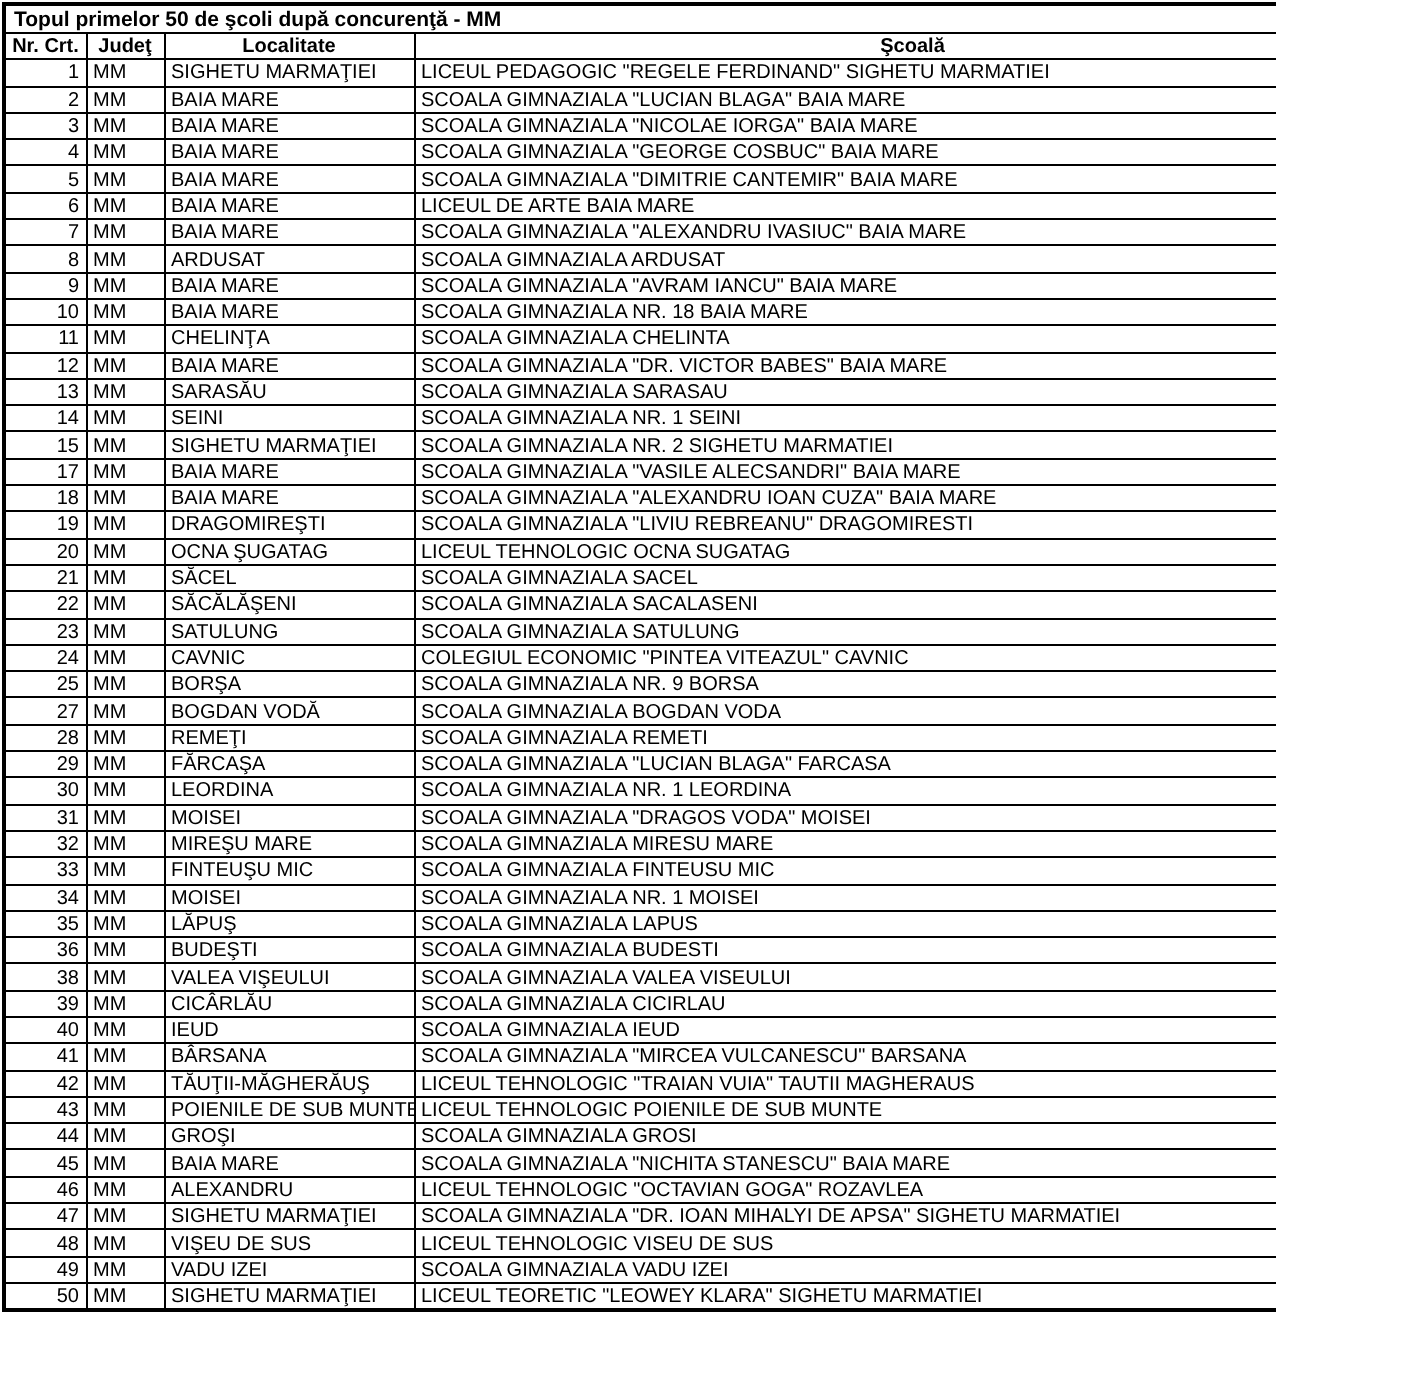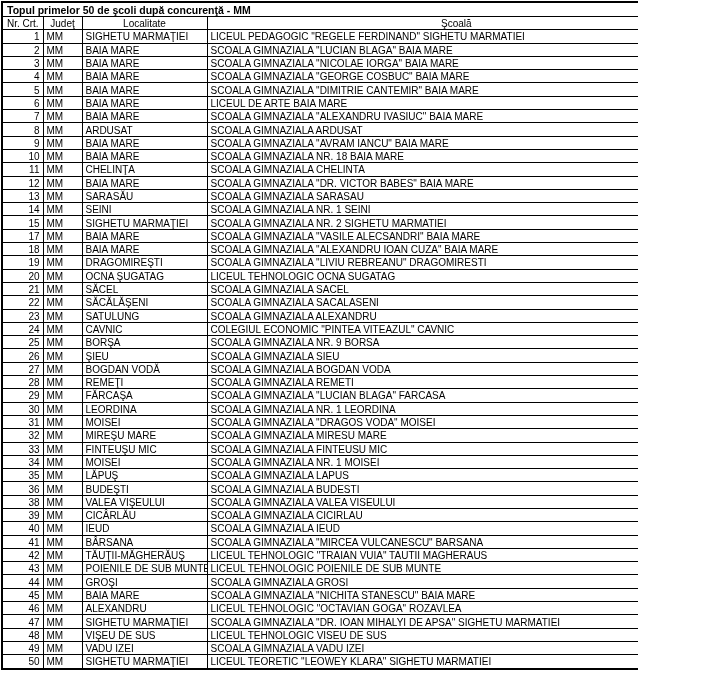--- a/index.html
+++ b/index.html
@@ -37,21 +37,21 @@
   }
   tr.title-row th {
     text-align: left;
     font-weight: bold;
     font-size: 10.5px;
     height: 12px;
     padding-left: 4px;
   }
   tr.header-row th {
     text-align: center;
-    font-weight: normal;
+    font-weight: bold;
   }
   td.c-nr { text-align: right; }
   td.c-judet, td.c-loc, td.c-scoala { text-align: left; }
 </style>
 </head>
 <body>
 
 <div class="page">
   <table class="schools">
     <colgroup>
@@ -217,43 +217,37 @@
     <td class="c-nr">22</td>
     <td class="c-judet">MM</td>
     <td class="c-loc">SĂCĂLĂŞENI</td>
     <td class="c-scoala">SCOALA GIMNAZIALA SACALASENI</td>
   </tr>
 
   <tr class="data-row">
     <td class="c-nr">23</td>
     <td class="c-judet">MM</td>
     <td class="c-loc">SATULUNG</td>
-    <td class="c-scoala">SCOALA GIMNAZIALA ALEXANDRU</td>
+    <td class="c-scoala">SCOALA GIMNAZIALA SATULUNG</td>
   </tr>
 
   <tr class="data-row">
     <td class="c-nr">24</td>
     <td class="c-judet">MM</td>
     <td class="c-loc">CAVNIC</td>
     <td class="c-scoala">COLEGIUL ECONOMIC "PINTEA VITEAZUL" CAVNIC</td>
   </tr>
 
   <tr class="data-row">
     <td class="c-nr">25</td>
     <td class="c-judet">MM</td>
     <td class="c-loc">BORŞA</td>
     <td class="c-scoala">SCOALA GIMNAZIALA NR. 9 BORSA</td>
   </tr>
 
-  <tr class="data-row">
-    <td class="c-nr">26</td>
-    <td class="c-judet">MM</td>
-    <td class="c-loc">ŞIEU</td>
-    <td class="c-scoala">SCOALA GIMNAZIALA SIEU</td>
-  </tr>
 
   <tr class="data-row">
     <td class="c-nr">27</td>
     <td class="c-judet">MM</td>
     <td class="c-loc">BOGDAN VODĂ</td>
     <td class="c-scoala">SCOALA GIMNAZIALA BOGDAN VODA</td>
   </tr>
 
   <tr class="data-row">
     <td class="c-nr">28</td>

